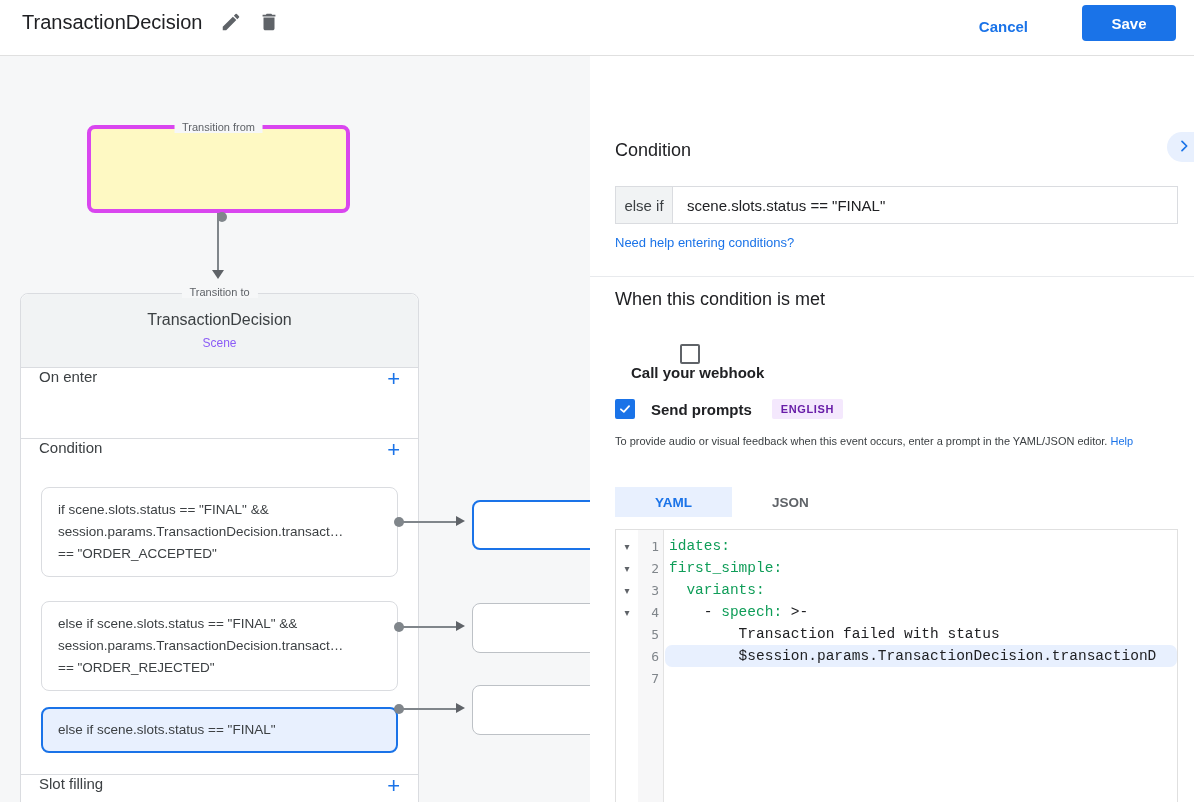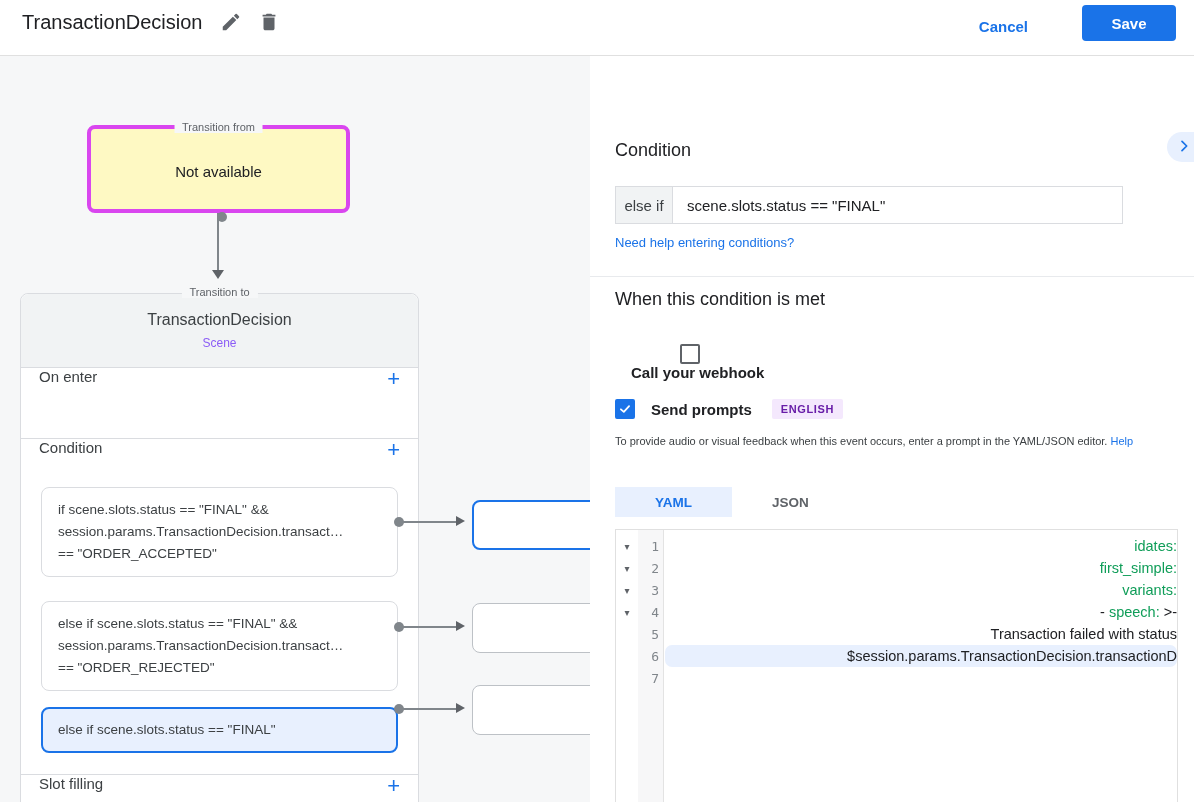--- a/index.html
+++ b/index.html
@@ -59,21 +59,21 @@
   .target-box { position:absolute; left:472px; width:130px; height:50px; background:#fff;
     border:1px solid #bdc1c6; border-radius:8px; }
   .target-box.selected { border:2px solid #1a73e8; }
 
   
   .d-title { position:absolute; left:25px; top:84px; font-size:18px; color:#202124; }
   .collapse-btn { position:absolute; right:0; top:76px; width:27px; height:30px; background:#e8f0fe;
     border:none; border-radius:15px 0 0 15px; cursor:pointer; padding:0 0 0 6px; }
   .collapse-btn svg { width:16px; height:16px; stroke:#1a73e8; fill:none; stroke-width:2.6; stroke-linecap:round; stroke-linejoin:round; }
 
-  .cond-input-group { position:absolute; left:25px; top:130px; width:508px; height:38px;
+  .cond-input-group { position:absolute; left:25px; top:130px; width:563px; height:38px;
     border:1px solid #dadce0; display:flex; background:#a16207; }
   .cond-prefix { width:57px; background:#f1f3f4; border-right:1px solid #dadce0; display:flex;
     align-items:center; justify-content:center; font-size:15px; color:#3c4043; }
   .cond-value { flex:1; border:none; outline:none; font-size:15px; color:#202124; padding:0 14px;
     font-family:"Liberation Sans","DejaVu Sans",sans-serif; }
   .help-link { position:absolute; left:25px; top:179px; font-size:13px; color:#1a73e8; text-decoration:none; cursor:pointer; }
 
   .divider { position:absolute; left:0; top:220px; width:100%; height:1px; background:#e8eaed; }
   .when-title { position:absolute; left:25px; top:233px; font-size:18px; color:#202124; }
 
@@ -98,22 +98,22 @@
 
   
   .editor { position:absolute; left:25px; top:473px; width:563px; height:340px; background:#fff;
     border:1px solid #e0e0e0; overflow:hidden; }
   .editor-gutter-bg { position:absolute; left:22px; top:0; width:26px; height:100%; background:#f7f7f8; border-right:1px solid #e3e3e3; }
   .editor-lines { position:relative; padding-top:5px; }
   .ed-row { display:flex; height:22px; align-items:center; }
   .ed-fold { width:22px; text-align:center; font-size:10px; color:#5f6368; flex:none; cursor:pointer; }
   .ed-num { width:27px; text-align:right; padding-right:6px; flex:none;
     font-family:"DejaVu Sans Mono","Liberation Mono",monospace; font-size:13px; color:#80868b; }
-  .ed-code { flex:1; height:22px; line-height:22px; white-space:pre; overflow:hidden; padding-left:12px;
-    font-family:Liberation Sans, sans-serif; font-size:14.5px;text-align:right; }
+  .ed-code { flex:1; height:22px; line-height:22px; white-space:pre; overflow:hidden; padding-left:4px;
+    font-family:Liberation Mono, monospace; font-size:14.5px; }
   .ed-code.hl { background:#e8f0fe;border-radius:7px; }
   .seg-key { color:#0f9d58; }
   .seg-plain { color:#202124; }
 </style>
 </head>
 <body>
 
 <div class="header">
   <span class="page-title">TransactionDecision</span>
   <button class="icon-btn edit-btn">
@@ -129,21 +129,20 @@
   <button class="cancel-btn">Cancel</button>
   <button class="save-btn">Save</button>
 </div>
 
 <div class="body">
 
   <div class="flow-panel">
 
     <div class="tfrom-box">
       <span class="legend">Transition from</span>
-      <div class="tfrom-value">Not available</div>
       <div class="dot" style="left:126px; top:83px;"></div>
     </div>
     <div class="vline"></div>
     <div class="varrow-head"></div>
 
     <div class="tto-card">
       <span class="legend">Transition to</span>
       <div class="scene-head">
         <div class="scene-title">TransactionDecision</div>
         <div class="scene-sub">Scene</div>

